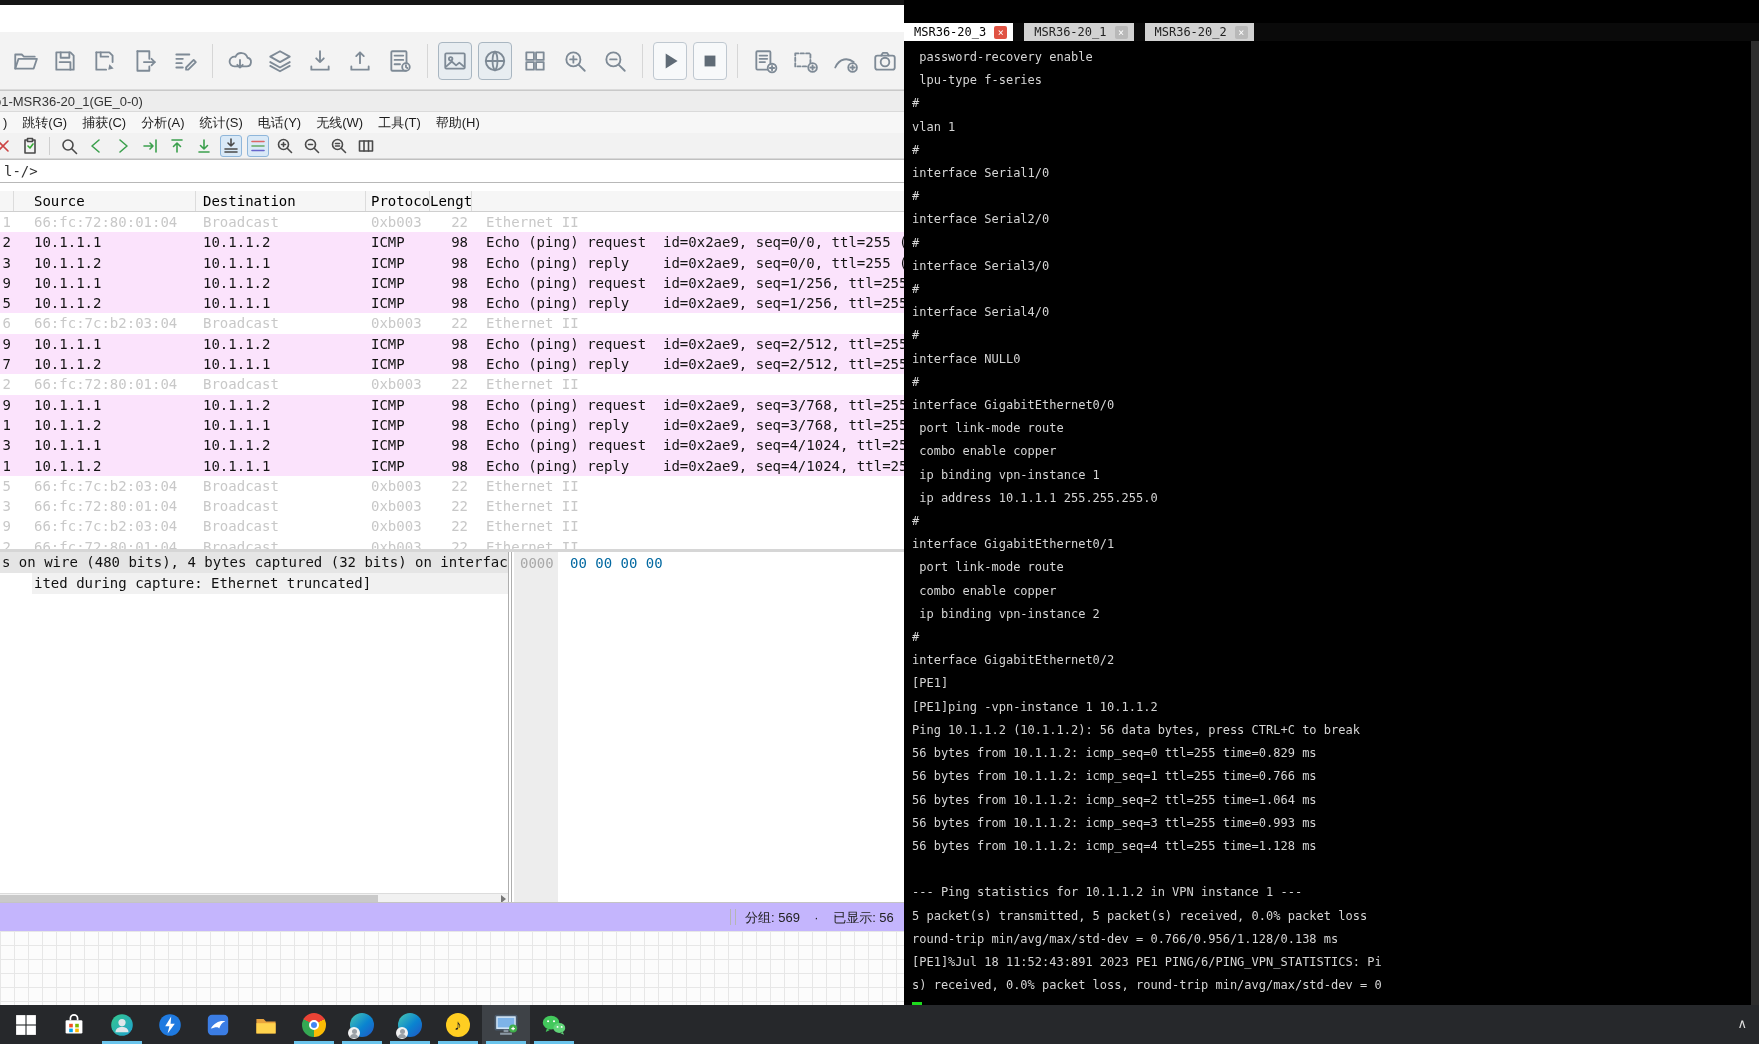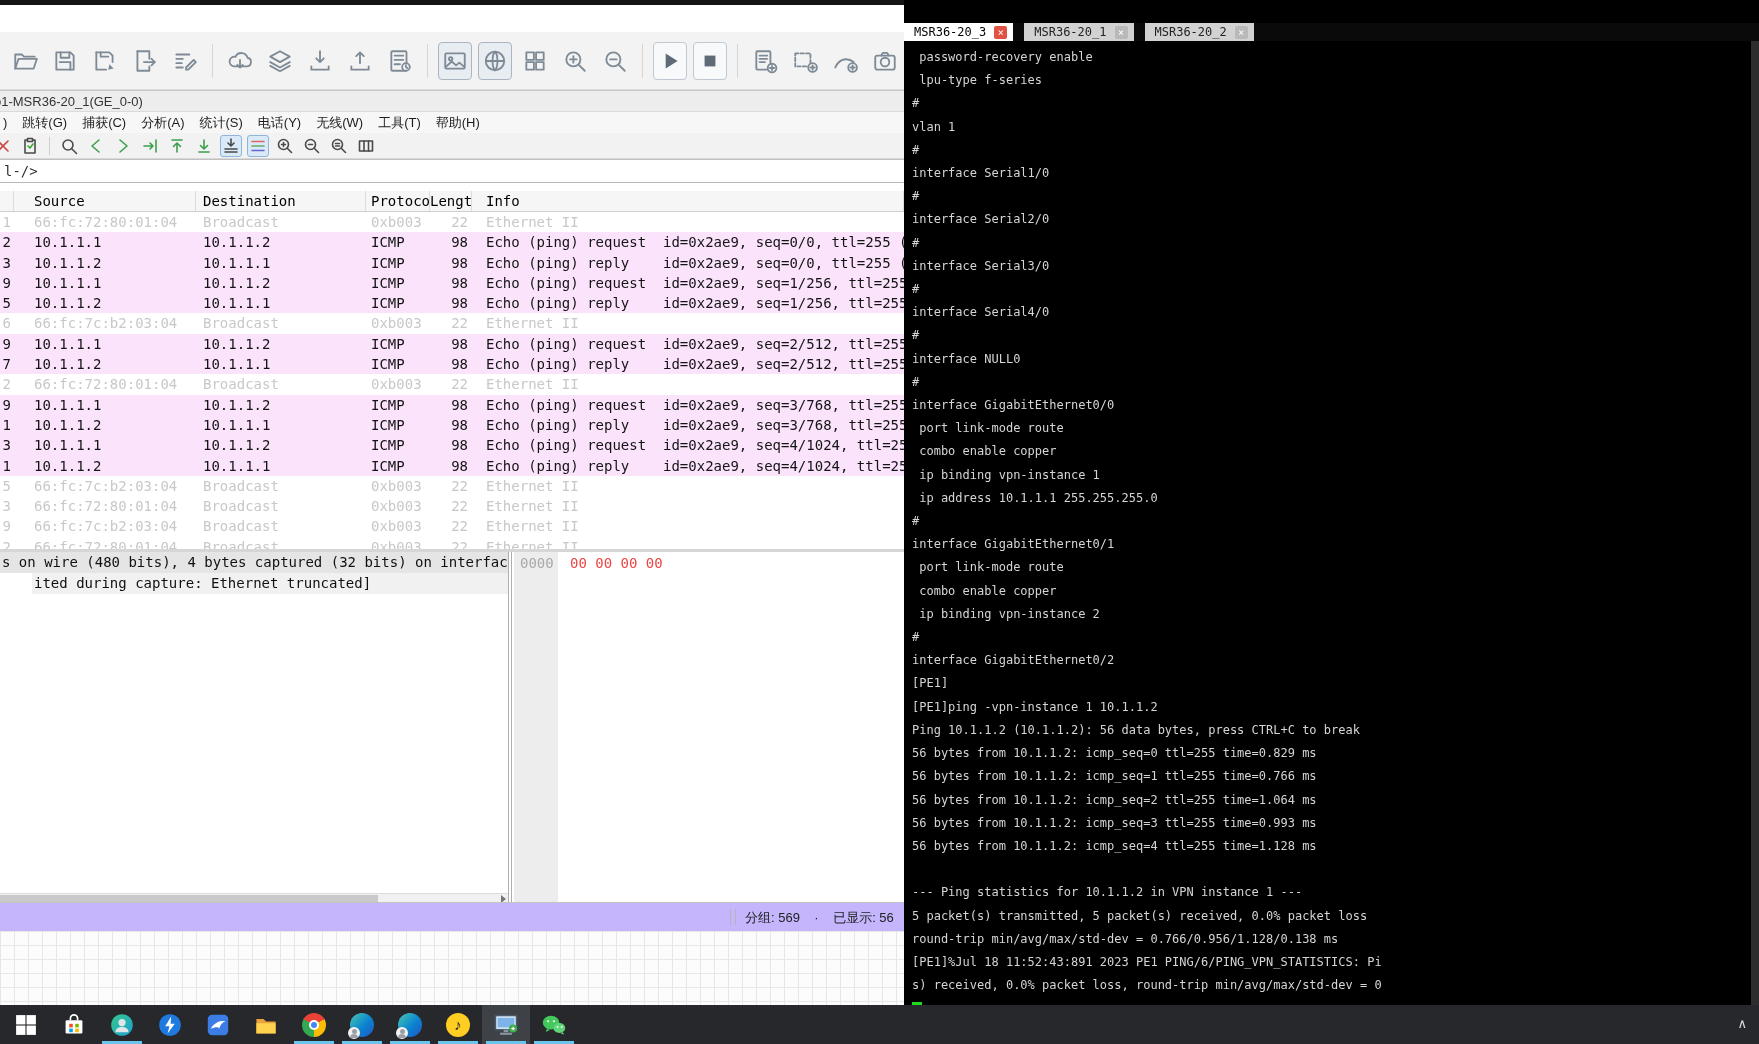--- a/index.html
+++ b/index.html
@@ -55,21 +55,21 @@
 
   
   .detail-pane{position:absolute;left:0;top:552px;width:508px;height:341px;background:#fff;overflow:hidden;}
   .dline{height:21px;line-height:21px;font-size:14px;padding-left:2px;white-space:pre;overflow:hidden;color:#111;}
   .dline.sel{background:#e5e5e5;}
   .dline.alt{background:#f1f1f1;margin-left:32px;}
   .pane-div{position:absolute;left:508px;top:552px;width:4px;height:350px;border-left:1px solid #aeaeae;border-right:1px solid #aeaeae;background:#fff;}
   .hex-pane{position:absolute;left:512px;top:552px;width:392px;height:350px;background:#fff;overflow:hidden;text-align:center;}
   .hex-gutter{position:absolute;left:2px;top:0;width:44px;height:350px;background:#ededed;}
   .hex-off{position:absolute;left:8px;top:3px;font-size:14px;color:#a8a8a8;white-space:pre;}
-  .hex-bytes{position:absolute;left:58px;top:3px;font-size:14px;color:#ef4444;white-space:pre;}
+  .hex-bytes{position:absolute;left:58px;top:3px;font-size:14px;color:#0369a1;white-space:pre;}
 
   .hscroll{position:absolute;left:0;top:893px;width:508px;height:9px;background:#f1f1f1;border-top:1px solid #dcdcdc;}
   .hthumb{position:absolute;left:0;top:1px;width:378px;height:7px;background:#c9c9c9;}
   .harrow{position:absolute;right:2px;top:0.5px;width:0;height:0;border-left:5px solid #777;border-top:4px solid transparent;border-bottom:4px solid transparent;}
 
   .ws-status{position:absolute;left:0;top:902px;width:904px;height:29px;background:#c4b5fd;border-top:1px solid #c4c4c4;overflow:hidden;}
   .status-grip{position:absolute;left:730px;top:6px;width:6px;height:16px;border-left:1px solid #b5b5b5;border-right:1px solid #b5b5b5;}
   .status-text{position:absolute;left:745px;top:6px;font-size:13px;color:#222;white-space:pre;}
 
   .canvas-strip{position:absolute;left:0;top:931px;width:904px;height:74px;
@@ -369,21 +369,20 @@
       <span>l-/&gt;</span>
     </div>
 
     <div class="pkt-area mono">
       <div class="pkt-header">
         <span class="hc num"></span>
         <span class="hc src">Source</span>
         <span class="hc dst">Destination</span>
         <span class="hc pro">Protocol</span>
         <span class="hc len">Length</span>
-        <span class="hc inf">Info</span>
       </div>
       <div>
 
       <div class="prow bcast">
             <span class="c num">1</span>
             <span class="c src">66:fc:72:80:01:04</span>
             <span class="c dst">Broadcast</span>
             <span class="c pro">0xb003</span>
             <span class="c len">22</span>
             <span class="c inf">Ethernet II</span>

